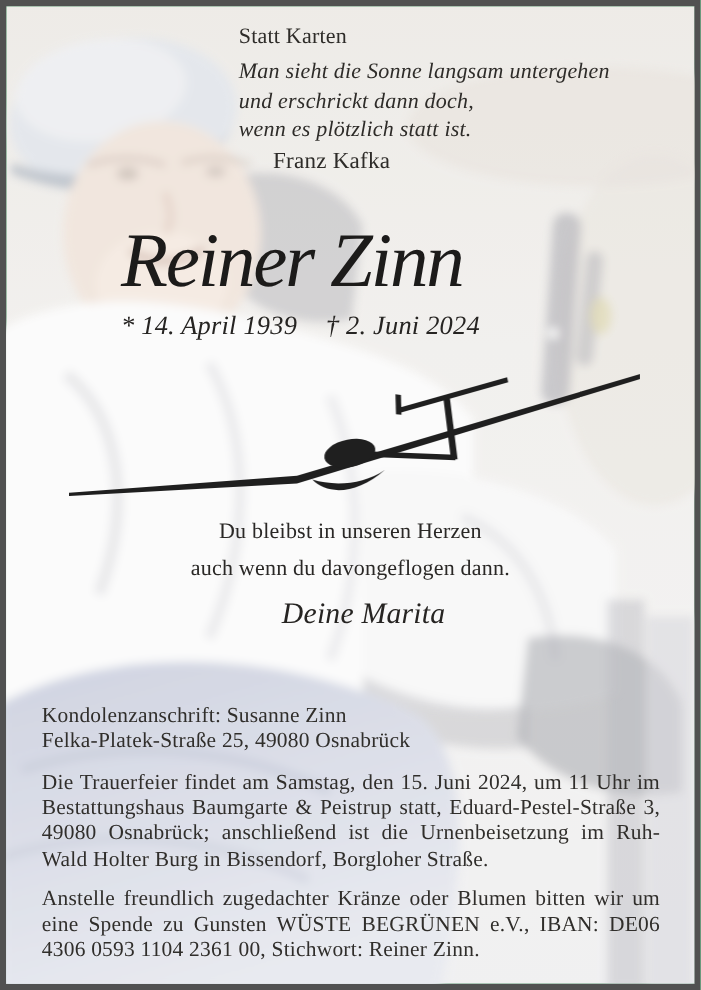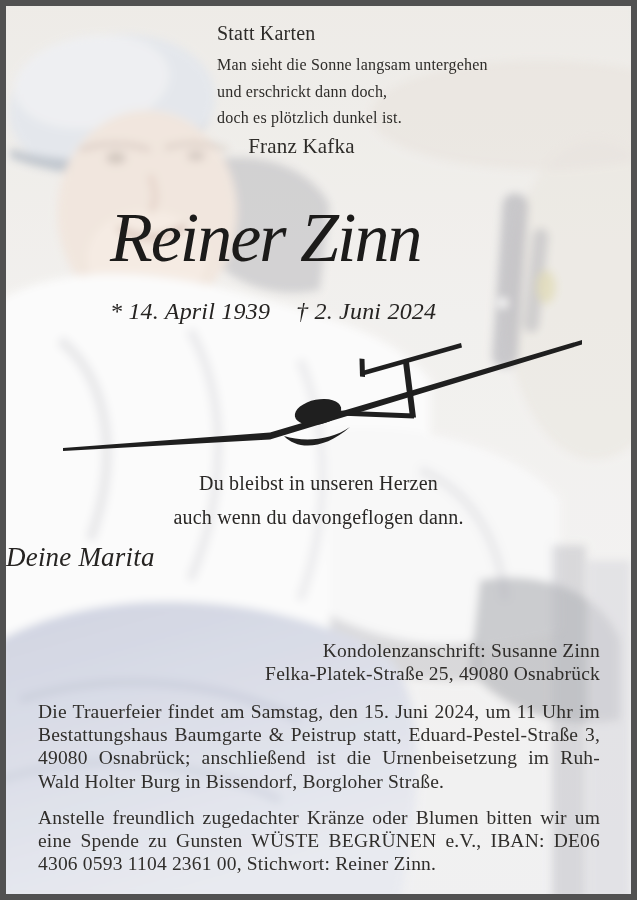--- a/index.html
+++ b/index.html
@@ -9,32 +9,32 @@
     box-sizing:border-box;
     border:6px solid #515151;
     background:#22c55e;
     overflow:hidden;
     font-family:"Liberation Serif","DejaVu Serif",serif;
     color:#2e2c29;
   }
   .bg-svg{position:absolute;left:-6px;top:-6px;width:637px;height:900px;z-index:0;}
   .txt{position:absolute;z-index:2;letter-spacing:0.2px;}
   .statt{left:211px;top:16px;font-size:20px;}
-  .quote{left:211px;top:46px;font-size:16px;line-height:26.5px;}
+  .quote{left:211px;top:46px;font-size:20px;line-height:26.5px;font-style:italic;}
   .kafka{left:0;right:34px;top:128px;text-align:center;font-size:21px;}
   .name-block{left:104px;right:0;top:196px;}
   .deceased-name{
     font-size:70px;line-height:72px;font-style:italic;
     letter-spacing:-2px;color:#1c1b1a;white-space:nowrap;
   }
-  .dates{margin-top:24px;font-size:24px;font-style:italic;color:#262422;}
+  .dates{margin-top:10px;font-size:24px;font-style:italic;color:#262422;}
   .dates .sep{display:inline-block;width:26px;}
   .farewell{left:0;right:0;top:460px;text-align:center;font-size:20px;line-height:34px;color:#2a2826;}
-  .mourners{left:0;right:0;top:532px;text-align:left;font-size:27px;line-height:38px;font-style:italic;color:#262422;}
-  .body-text{font-size:19.5px;line-height:23.2px;color:#302e2b;text-align:right;}
+  .mourners{left:0;right:0;top:532px;text-align:center;font-size:27px;line-height:38px;font-style:italic;color:#262422;padding-left:24px;}
+  .body-text{font-size:19.5px;line-height:23.2px;color:#302e2b;}
   .condolence{left:32px;right:31px;top:633px;}
   .funeral{left:32px;right:31px;top:694px;text-align:justify;}
   .donation{left:32px;right:31px;top:800px;text-align:justify;}
 </style>
 </head>
 <body>
 
 <div class="card">
 
   <svg class="bg-svg" viewBox="0 0 637 900" preserveAspectRatio="none" aria-hidden="true">
@@ -112,21 +112,21 @@
       <ellipse cx="318" cy="412" rx="23.5" ry="12.5" transform="rotate(-11 318 412)"></ellipse>
       <path d="M284,436 C297,450 324,450 350,427 C330,441 303,442 284,436 Z"></path>
     </g>
   </svg>
 
   <div class="txt statt">Statt Karten</div>
 
   <div class="txt quote">
     <div>Man sieht die Sonne langsam untergehen</div>
     <div>und erschrickt dann doch,</div>
-    <div>doch es plötzlich dunkel ist.</div>
+    <div>wenn es plötzlich statt ist.</div>
   </div>
 
   <div class="txt kafka">Franz Kafka</div>
 
   <div class="txt name-block">
     <div class="deceased-name">Reiner Zinn</div>
     <div class="dates">
       <span>* 14. April 1939</span><span class="sep"></span><span>† 2. Juni 2024</span>
     </div>
   </div>

